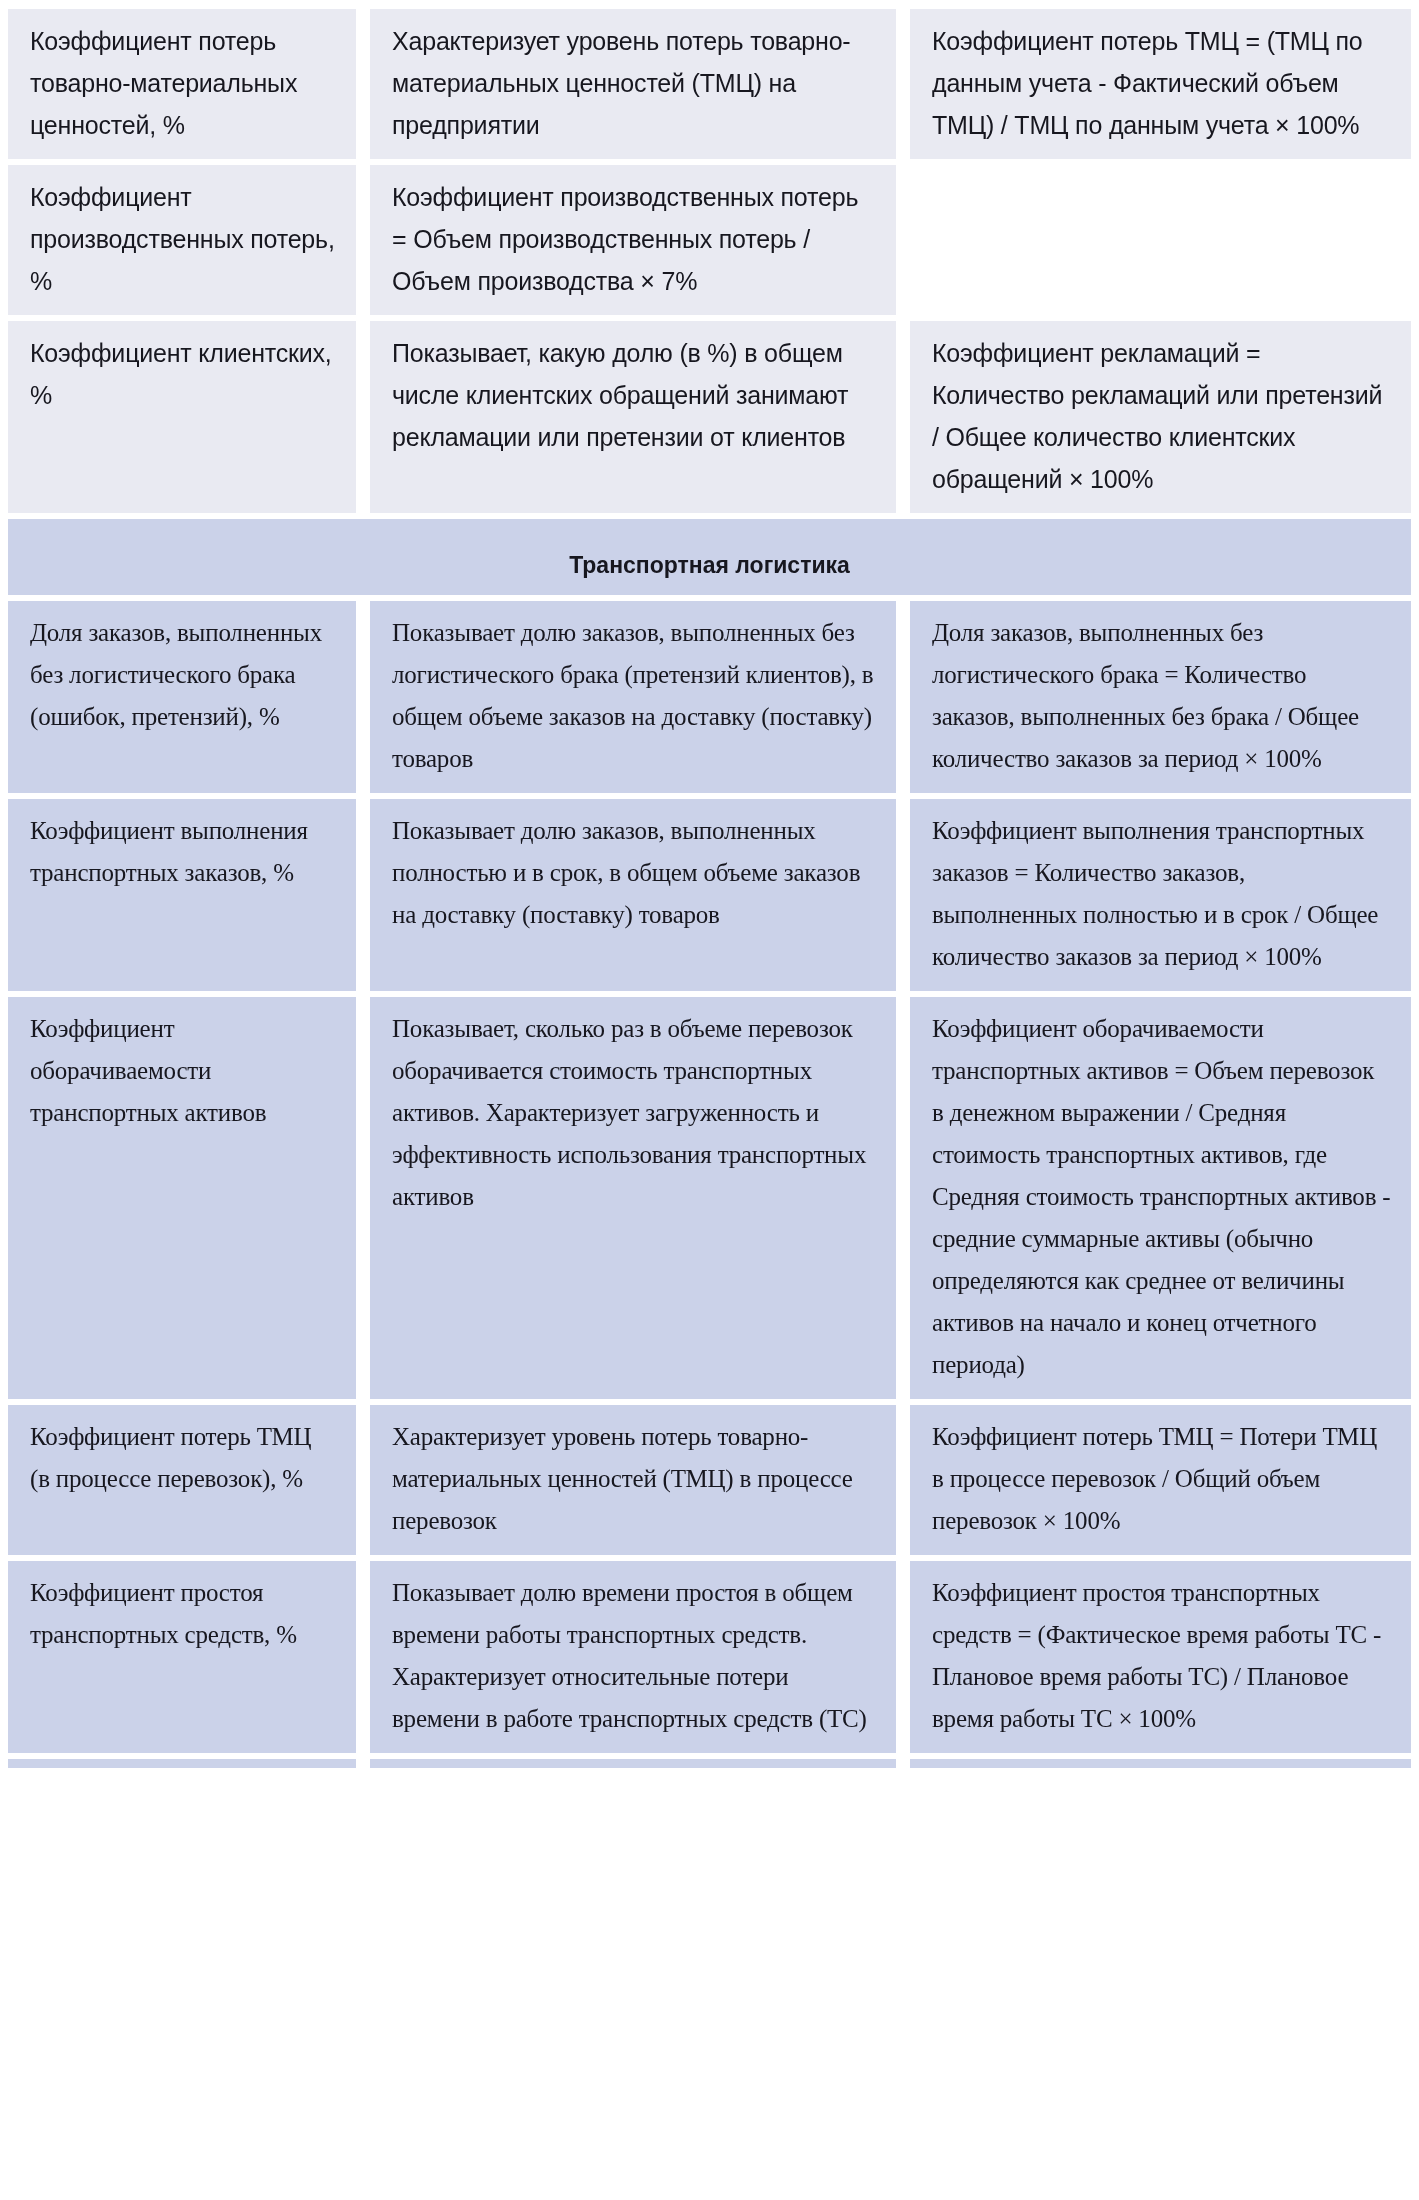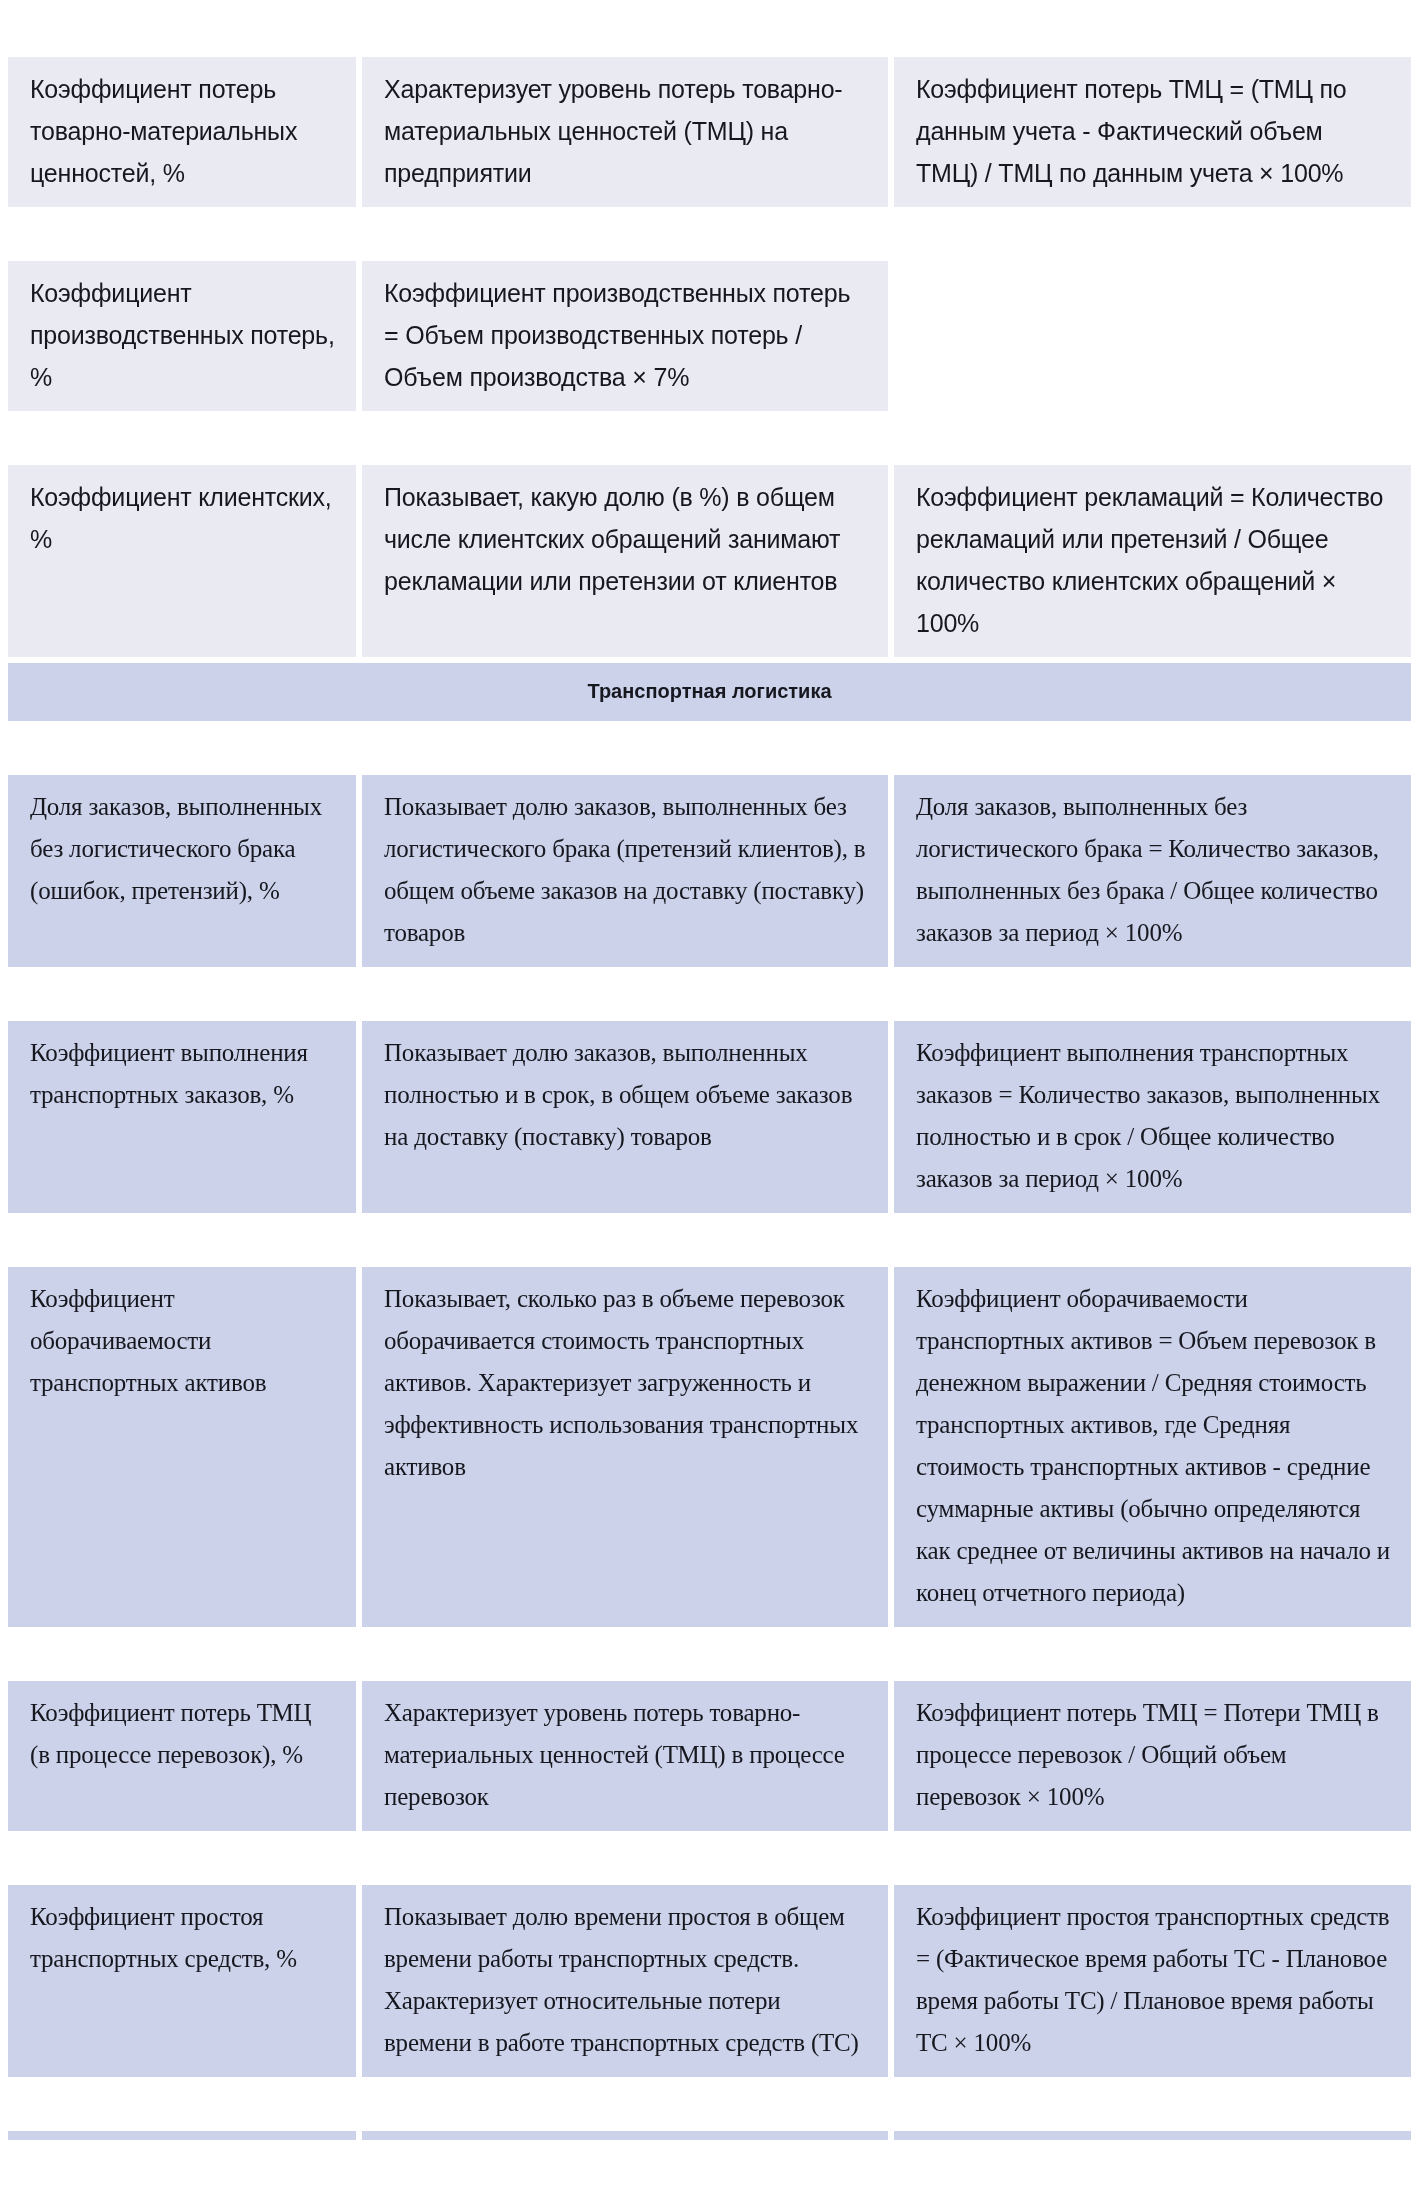--- a/index.html
+++ b/index.html
@@ -17,42 +17,41 @@
     overflow: hidden;
   }
   .kpi-table {
     display: flex;
     flex-direction: column;
     gap: 6px;
   }
   .kpi-row {
     display: grid;
     grid-template-columns: 348px 526px 1fr;
-    gap: 6px;
-    margin-top: 48px;
+    gap: 14px;
   }
   .cell {
     box-sizing: border-box;
     padding: 11px 20px 13px 22px;
     font-size: 25px;
     line-height: 42px;
     letter-spacing: -0.2px;
     color: #17171f;
     word-break: normal;
   }
   .section-light .cell { background: #e9eaf2; }
   .section-dark  .cell { background: #cbd2e9; font-family: Liberation Serif, serif; }
   .header-row {
     background: #cbd2e9;
     text-align: center;
-    font-size: 20px;
+    font-size: 23px;
     line-height: 42px;
     font-weight: 700;
     color: #17171f;
-    padding: 7px 10px 9px 10px;
+    padding: 25px 10px 9px 10px;
   }
   .partial-row {
     height: 9px;
     overflow: hidden;
   }
   .partial-row .cell {
     height: 40px;
     background: #cbd2e9;
   }
 </style>

